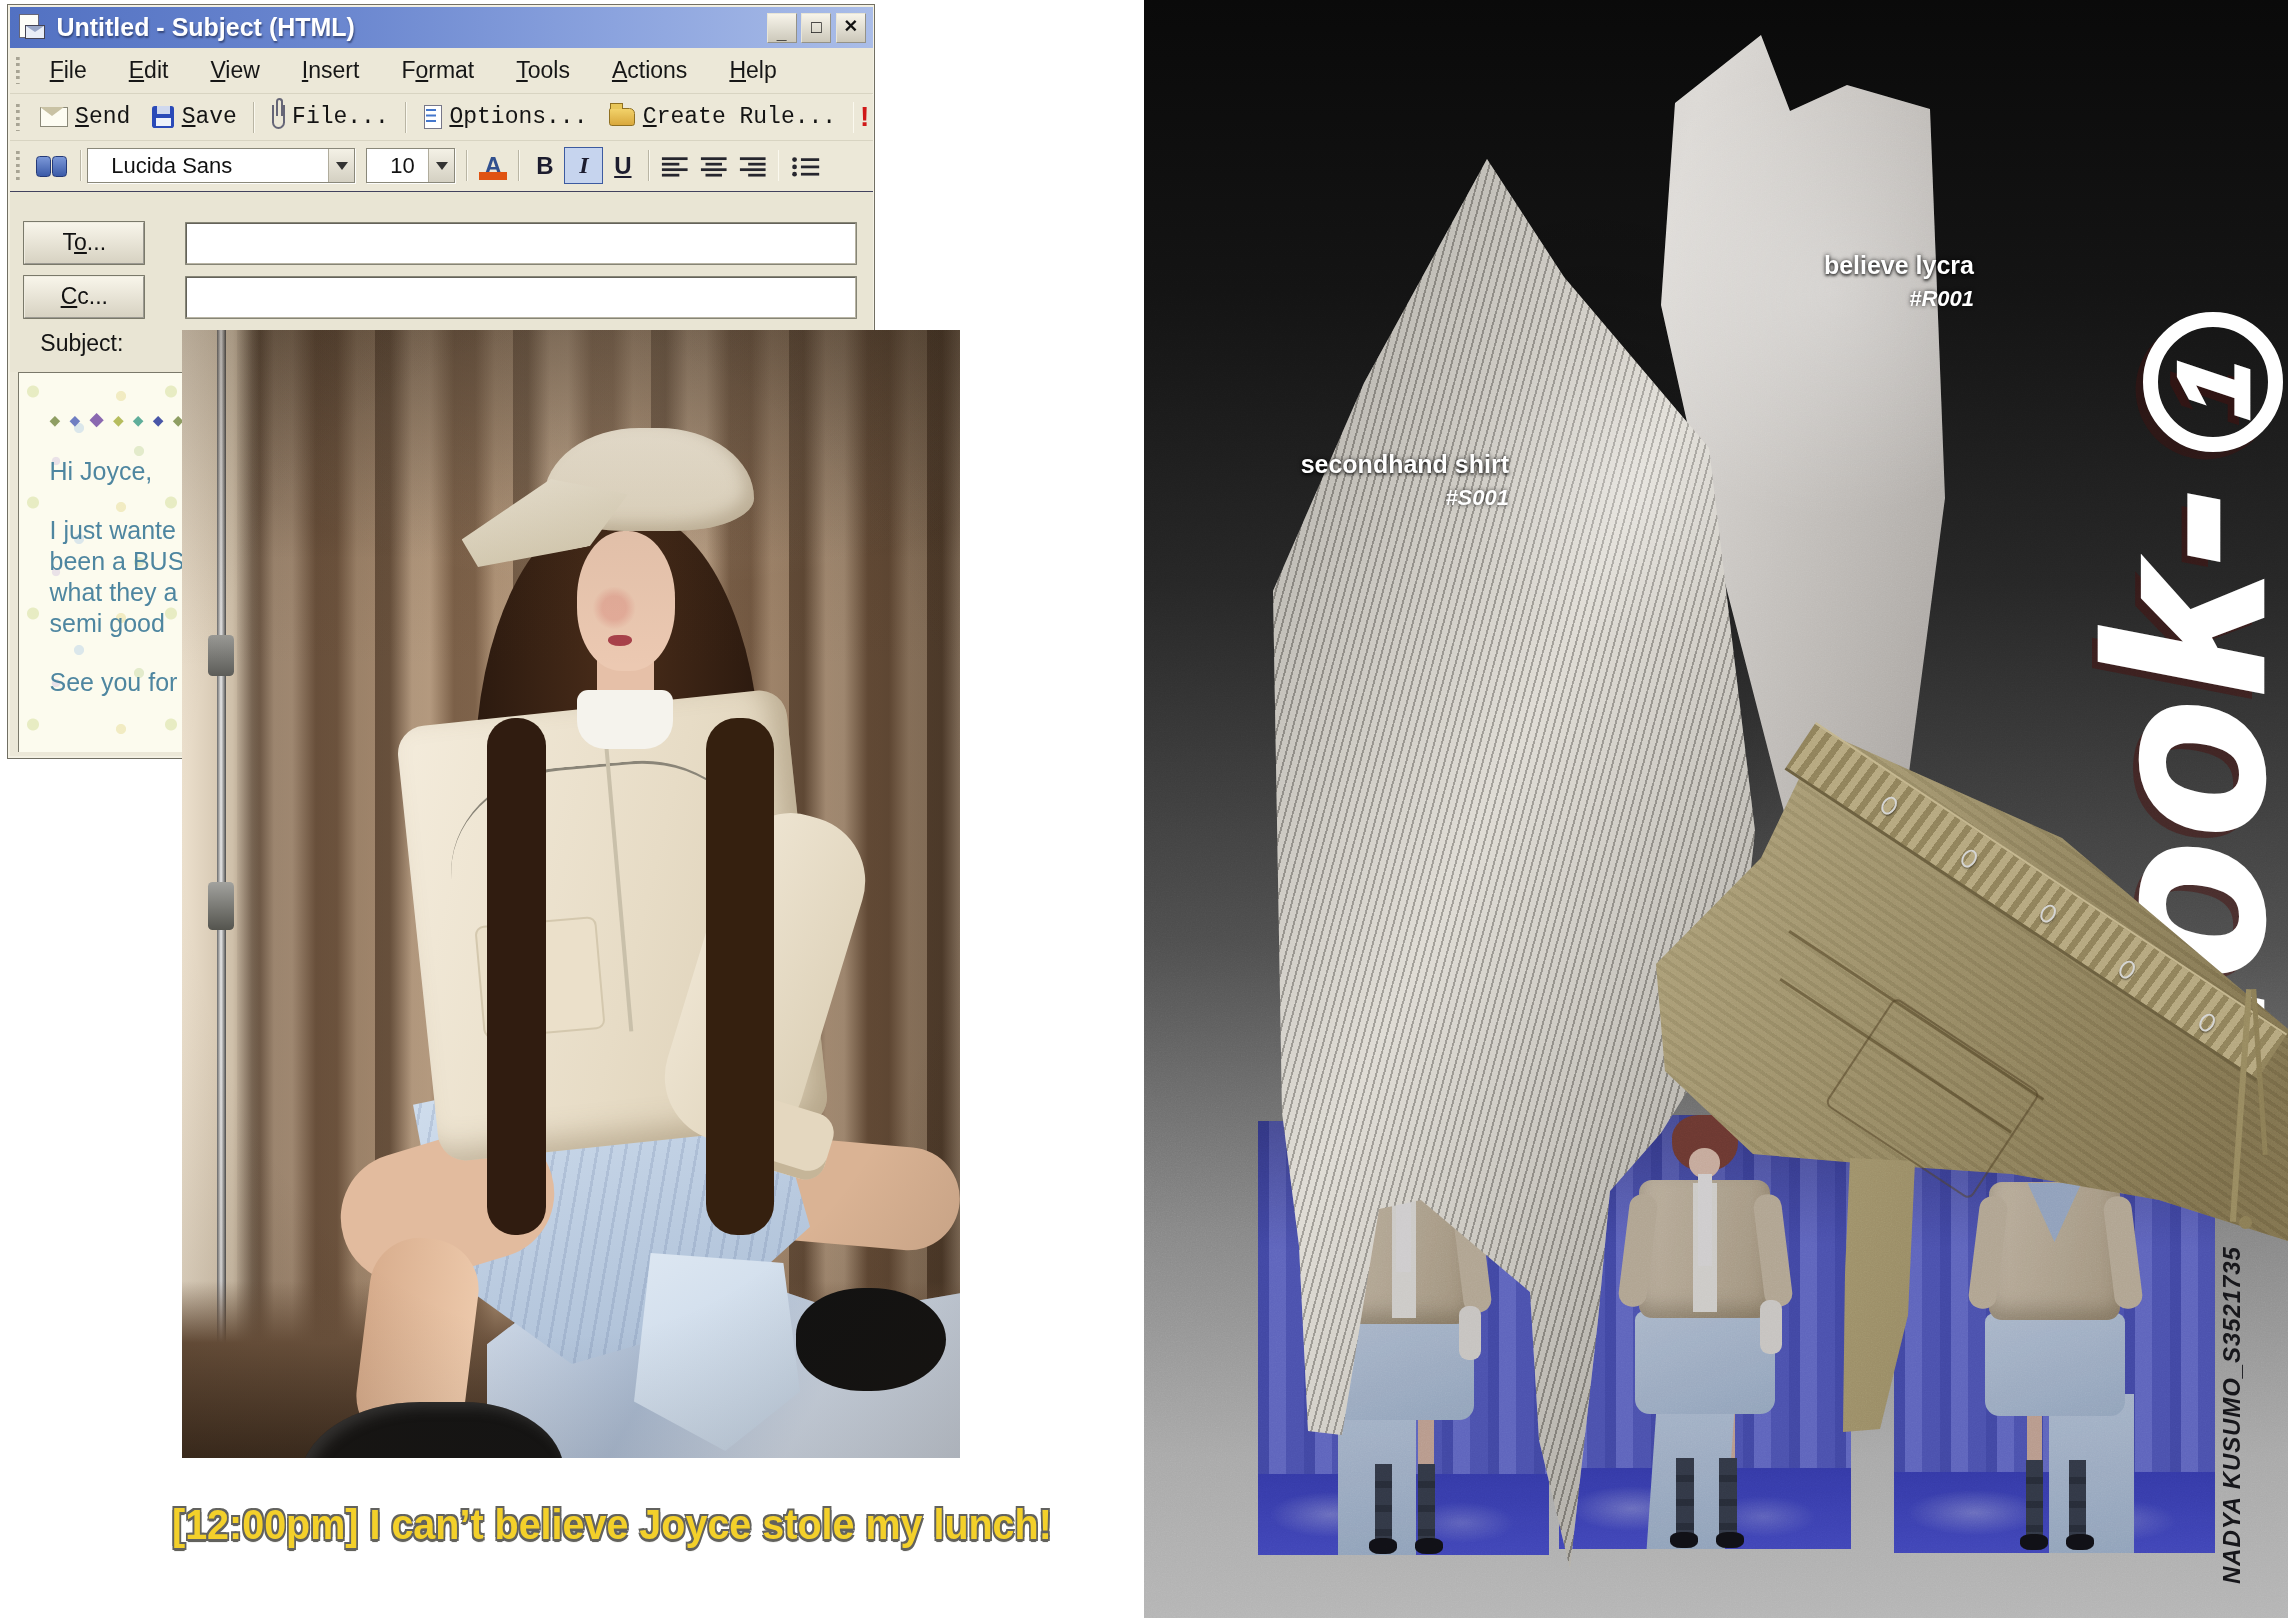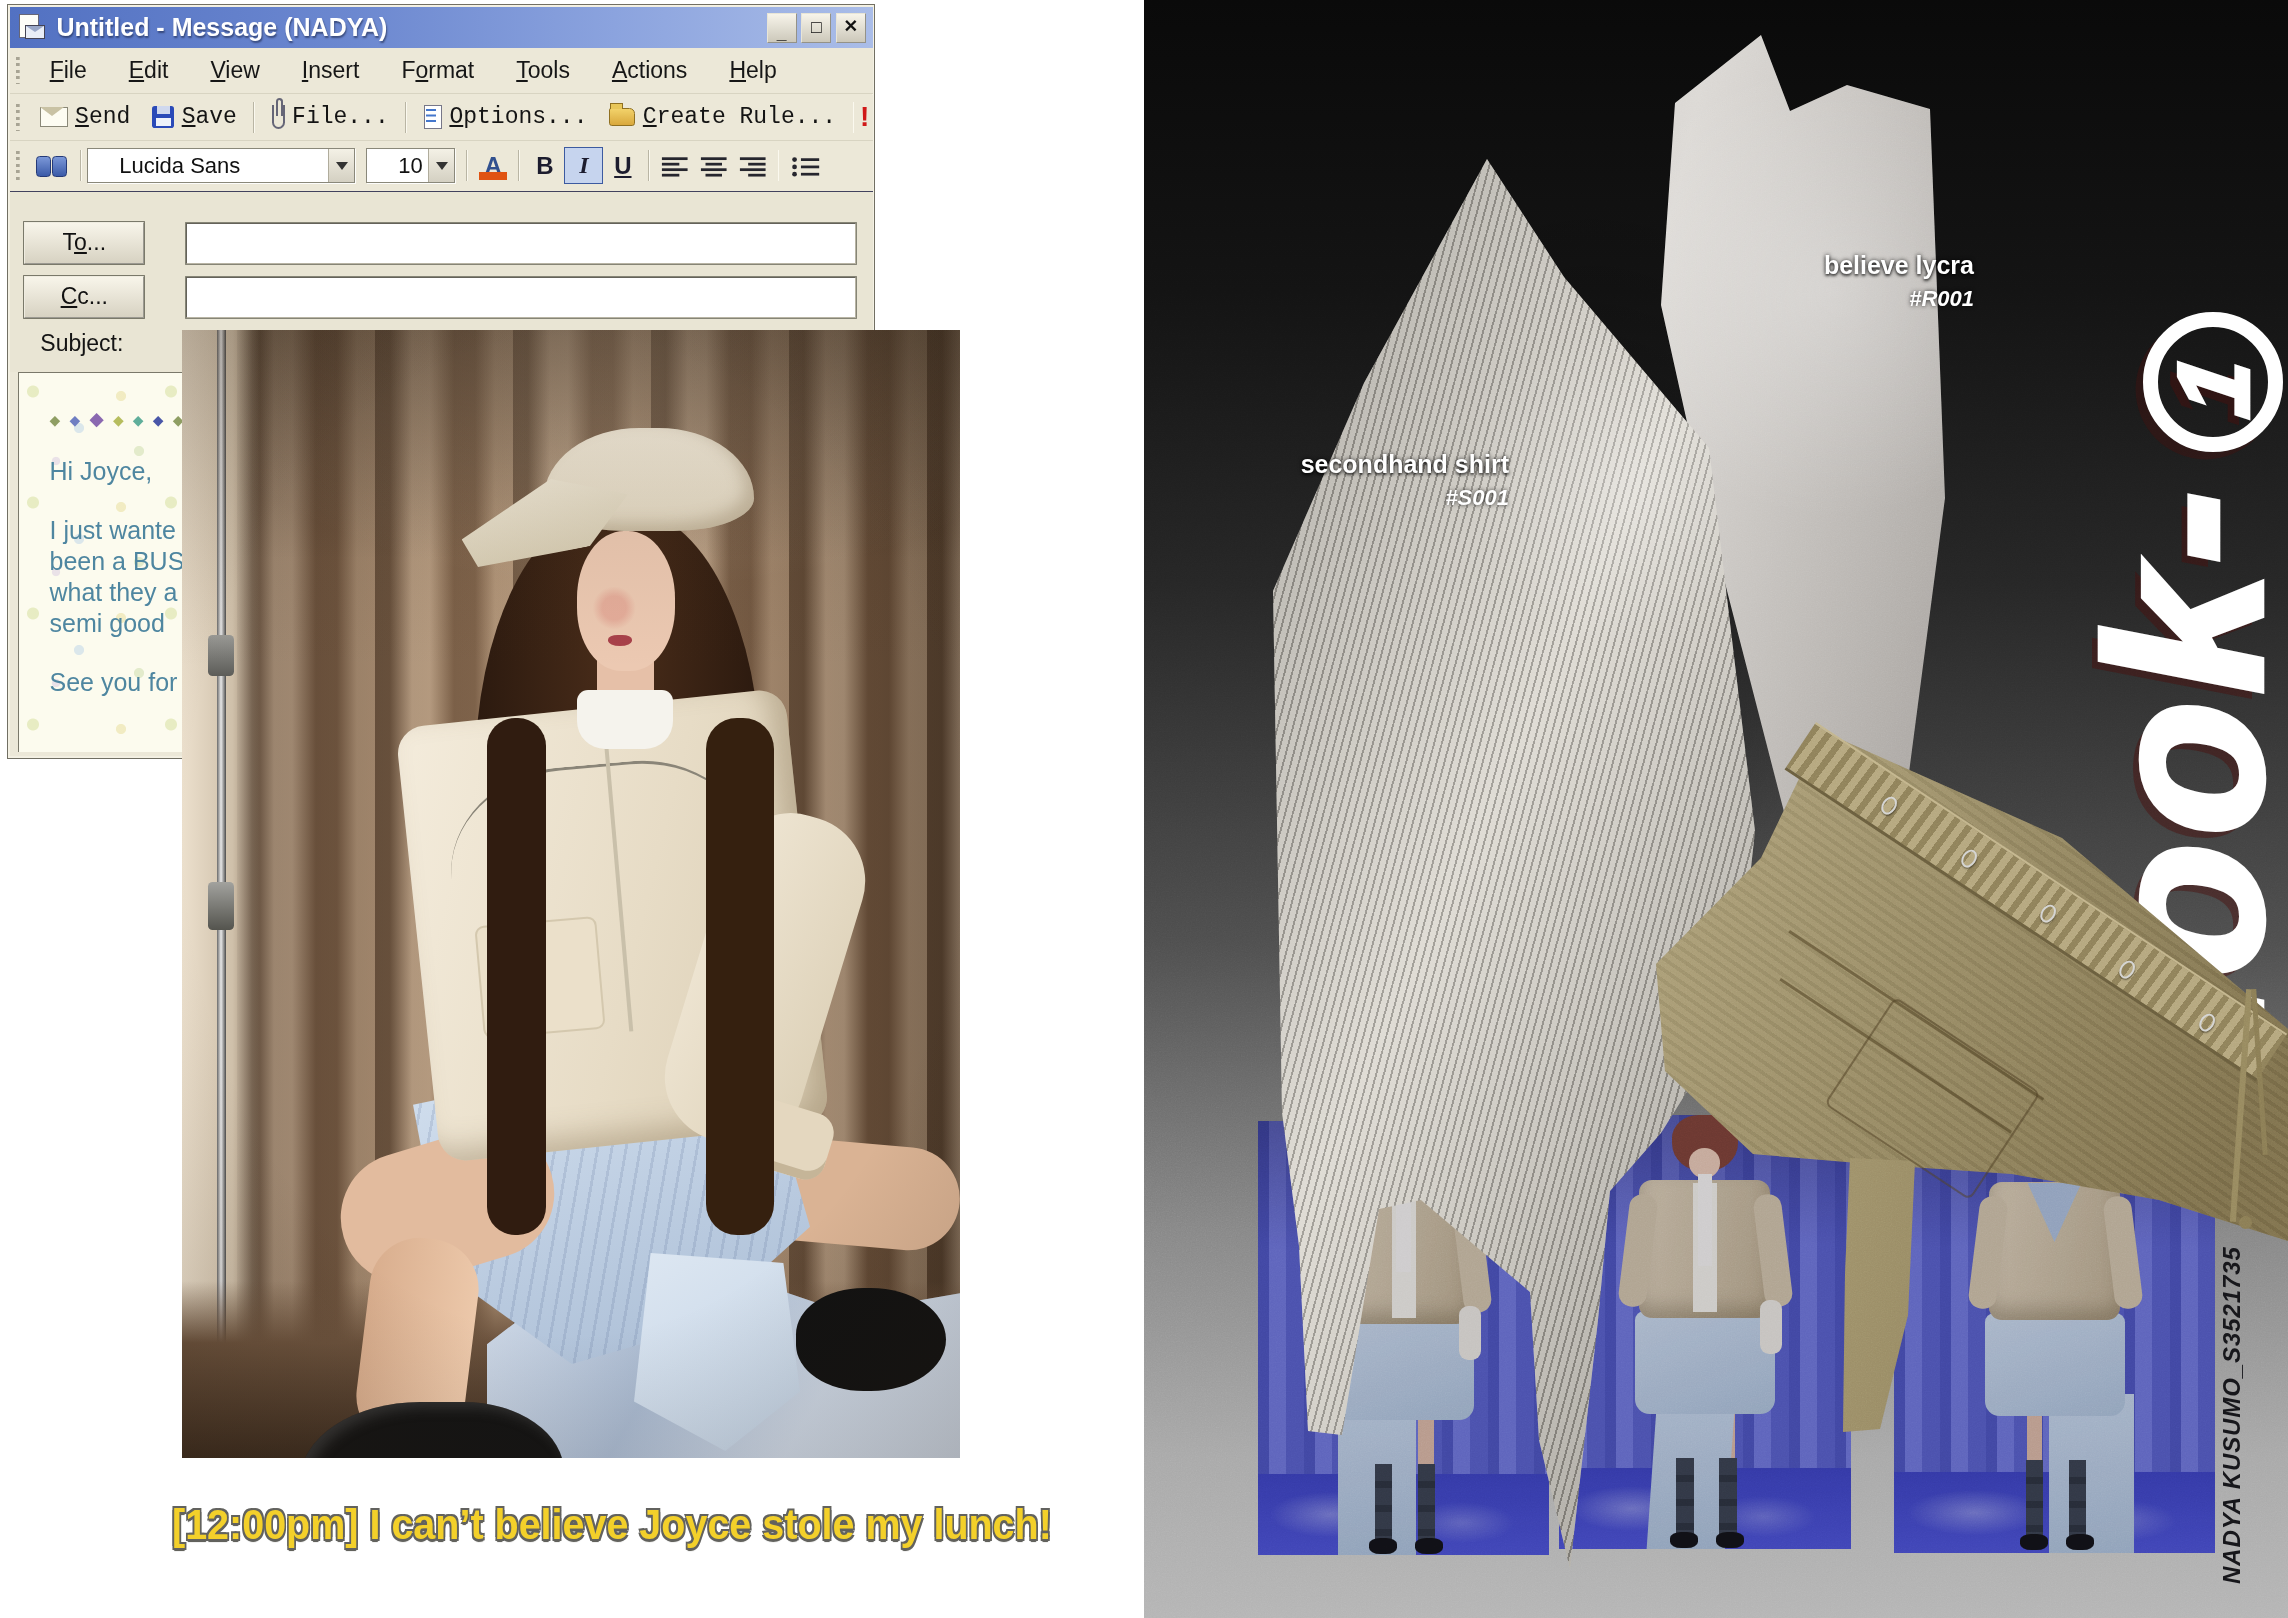--- a/index.html
+++ b/index.html
@@ -31,21 +31,21 @@
   .gripper{width:9.2px;height:60%;margin:0 5.5px 0 3.7px;
     background:repeating-linear-gradient(180deg,#a8a494 0 2.8px,transparent 2.8px 6.5px);
     background-size:3.7px 100%;background-repeat:no-repeat;background-position:1.8px 0;}
   .menu-item{padding:3.7px 21px;white-space:nowrap;}
   .menu-item u{text-decoration:underline;}
   .toolbar1{top:90px;height:46px;border-bottom:0.9px solid #d8d4c2;font-size:23px;}
   .tbtn{display:flex;align-items:center;gap:7.4px;padding:3.7px 11px;white-space:nowrap;color:#141414;font-family:Liberation Mono, monospace;}
   .tsep{width:1.8px;height:31px;background:#b9b5a4;border-right:0.9px solid #fbf9ef;margin:0 5.5px;}
   .toolbar2{top:136px;height:52px;border-bottom:2.8px solid #42425e;font-size:23px;}
   .combo{height:35px;background:#fff;border:0.9px solid #8a887a;box-shadow:0.9px 0.9px 0 #fff;display:flex;align-items:center;}
-  .combo .val{padding:0 23px;font-size:22px;color:#111;flex:1;white-space:nowrap;overflow:hidden;margin-left:8px;}
+  .combo .val{padding:0 23px;font-size:22px;color:#111;flex:1;white-space:nowrap;overflow:hidden;}
   .combo .arrowbox{width:26px;height:100%;background:linear-gradient(#f4f1e6,#d4d0c2);
     border-left:0.9px solid #b0ac9c;display:flex;align-items:center;justify-content:center;}
   .arr{width:0;height:0;border-left:6.5px solid transparent;border-right:6.5px solid transparent;border-top:8.3px solid #333;}
   .fmtbtn{min-width:39px;height:37px;display:flex;align-items:center;justify-content:center;
     font-size:24px;color:#1c1c2e;padding:0 3.7px;background:transparent;border:0.9px solid transparent;}
   .fmtbtn.pressed{background:#c6d4ee;border:1.8px solid #3c5aa0;}
   .fcolor{position:relative;font-weight:bold;color:#31508e;}
   .fcolor:after{content:"";position:absolute;left:4.6px;right:4.6px;bottom:2.8px;height:8.3px;background:#e05312;}
   .boldb{font-weight:bold;}
   .italb{font-style:italic;font-weight:bold;font-family:"Liberation Serif",serif;}
@@ -273,21 +273,21 @@
 <body>
 
 <div id="canvas">
 
   <div class="win">
     <div class="titlebar">
       <span class="ic title-icon">
         <span class="sheet"></span>
           <span class="env"></span>
       </span>
-      <span class="title-text">Untitled - Message (NADYA)</span>
+      <span class="title-text">Untitled - Subject (HTML)</span>
       <span class="winbtns">
         <button class="winbtn minb">
             <span>_</span>
           </button>
         <button class="winbtn maxb">
             <span>□</span>
           </button>
         <button class="winbtn closeb">
             <span>✕</span>
           </button>

